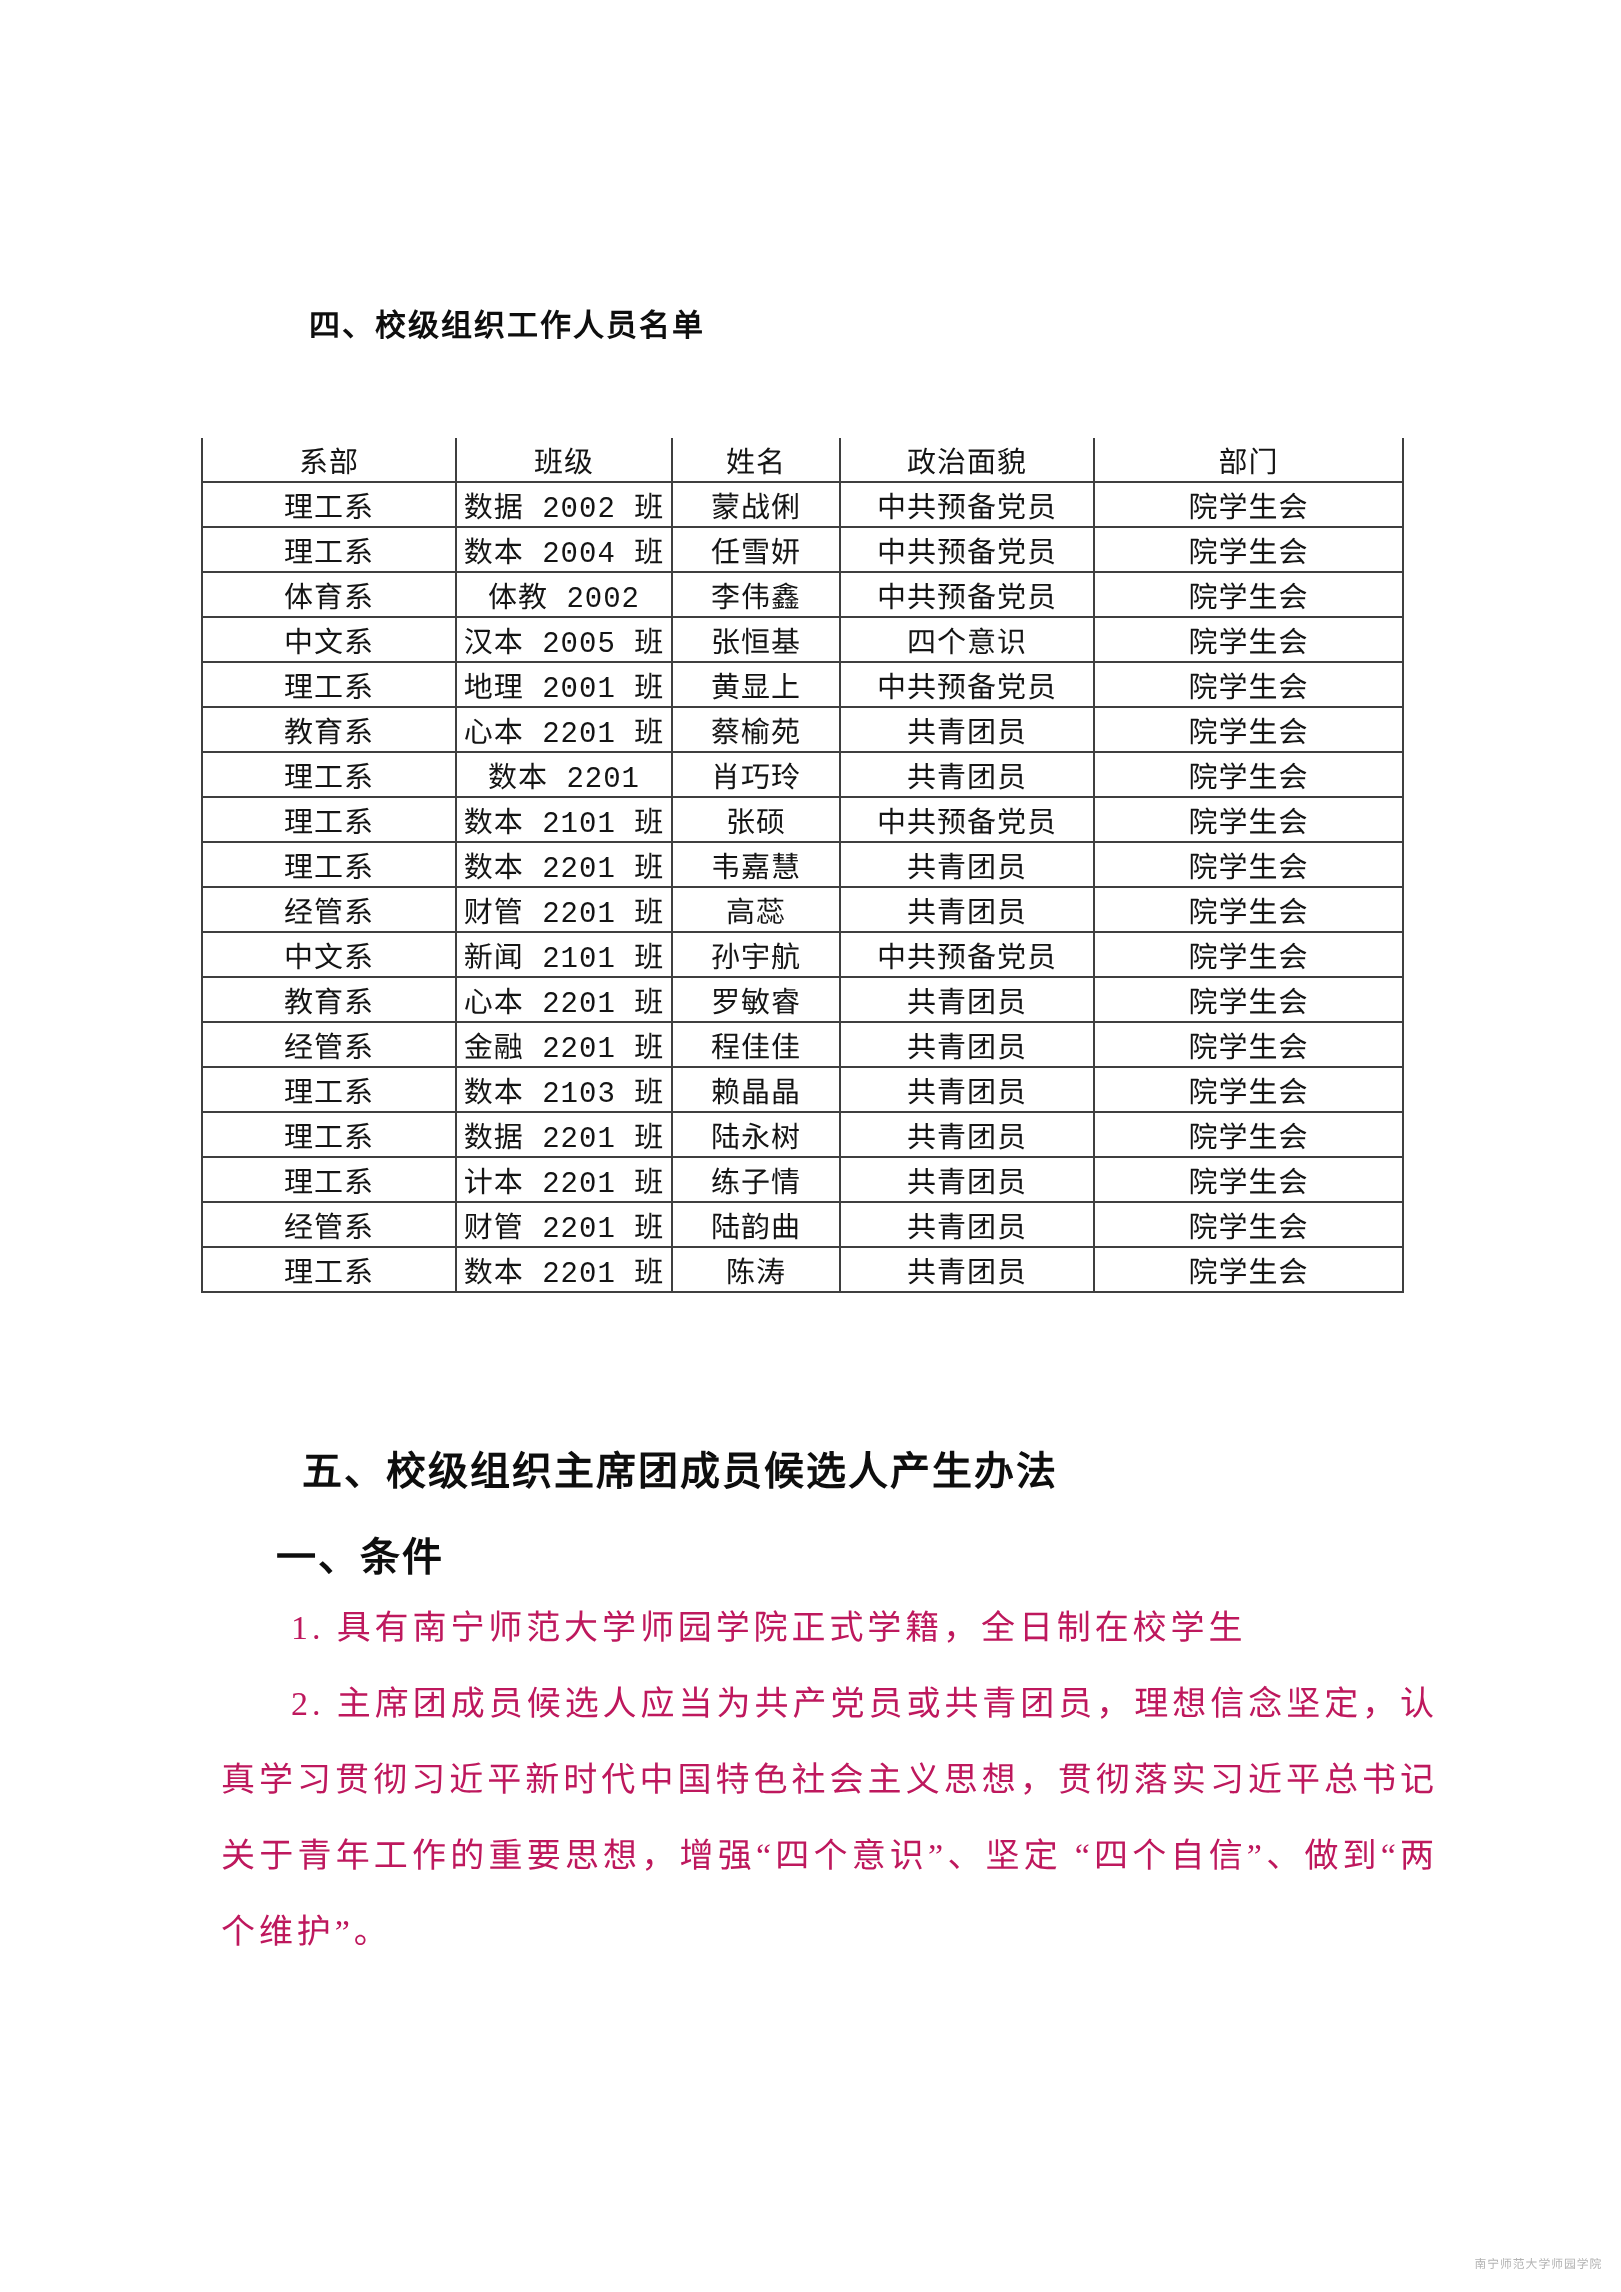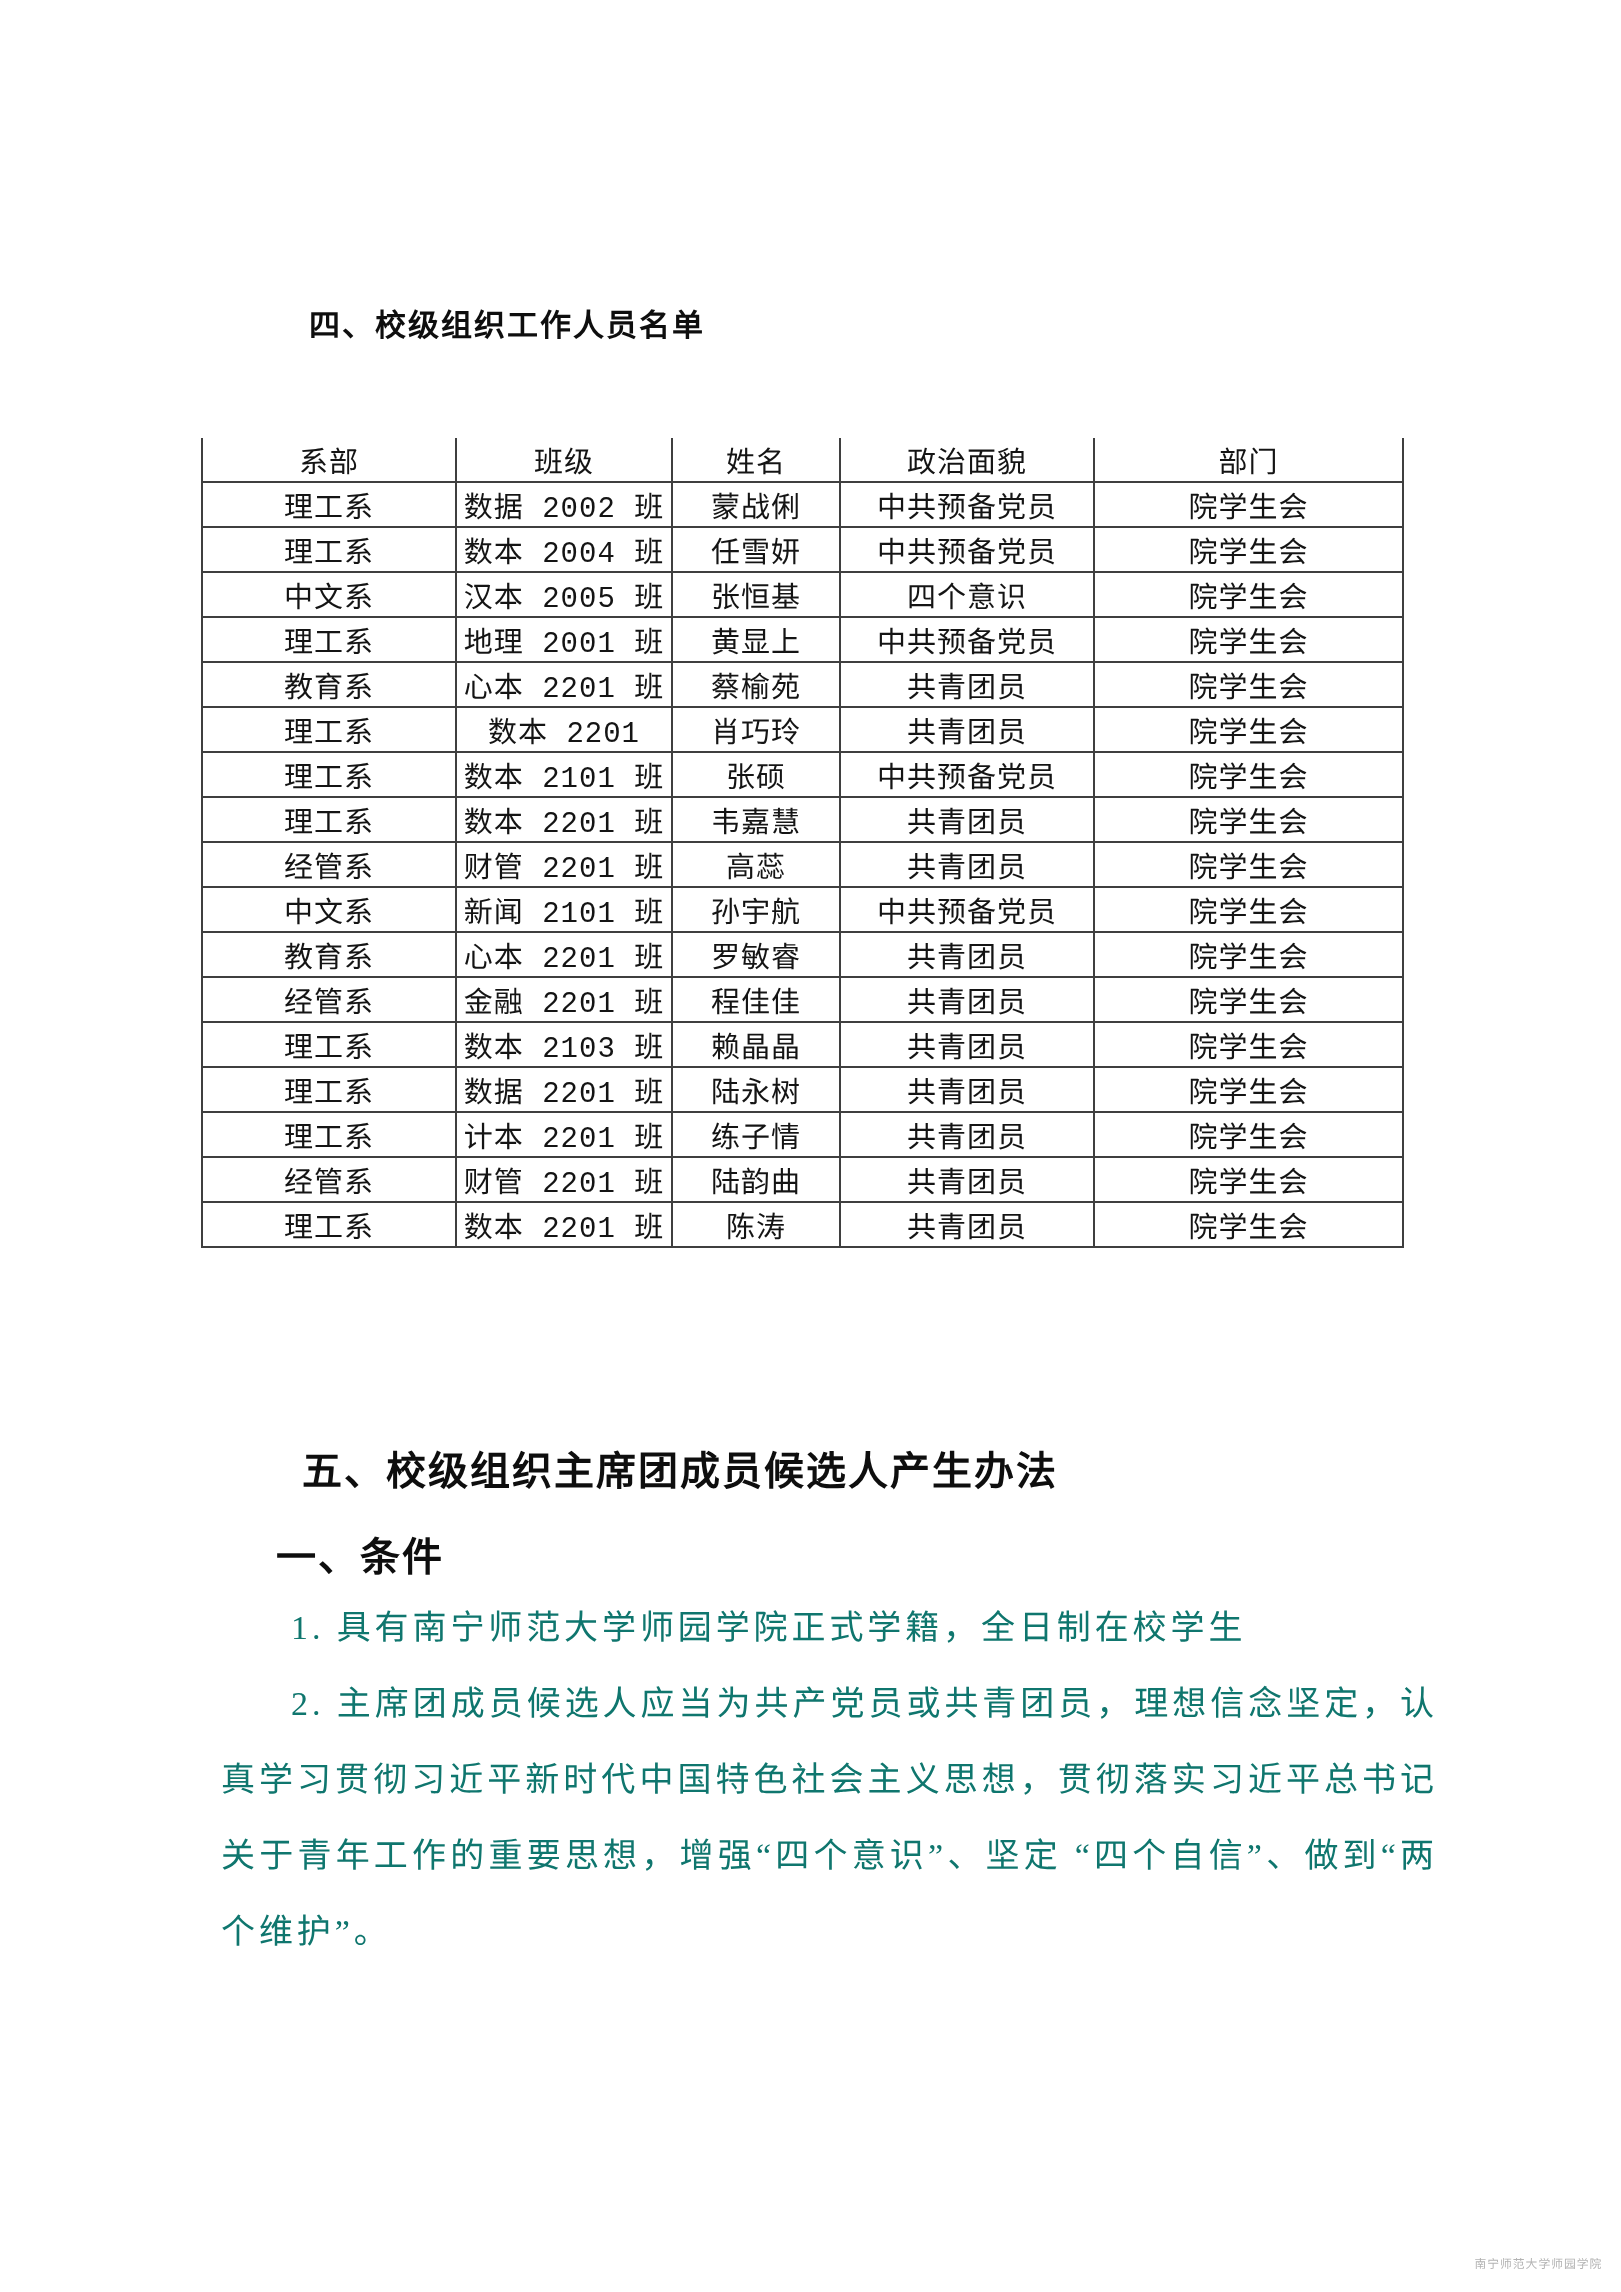--- a/index.html
+++ b/index.html
@@ -59,21 +59,21 @@
 
   .body-text {
     position: absolute;
     left: 221px;
     top: 1590px;
     width: 1217px;
     font-size: 34px;
     line-height: 76px;
     letter-spacing: 3.9px;
     text-align: justify;
-    color: #0f766e;
+    color: #be185d;
   }
   .body-text p {
     margin: 0;
     text-indent: 70px;
   }
 
   .watermark {
     position: absolute;
     right: 18.6px;
     top: 2254px;
@@ -120,20 +120,27 @@
         </tr>
 
         <tr>
           <td>理工系</td>
           <td>数本 2004 班</td>
           <td>任雪妍</td>
           <td>中共预备党员</td>
           <td>院学生会</td>
         </tr>
 
+        <tr>
+          <td>体育系</td>
+          <td>体教 2002</td>
+          <td>李伟鑫</td>
+          <td>中共预备党员</td>
+          <td>院学生会</td>
+        </tr>
 
         <tr>
           <td>中文系</td>
           <td>汉本 2005 班</td>
           <td>张恒基</td>
           <td>四个意识</td>
           <td>院学生会</td>
         </tr>
 
         <tr>

